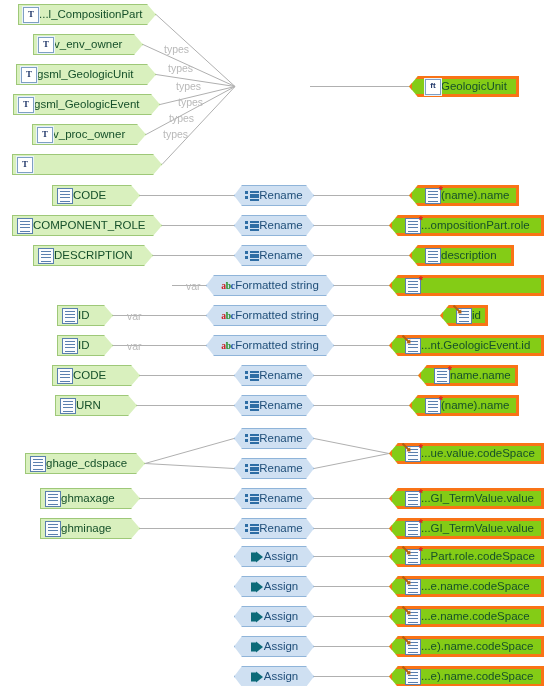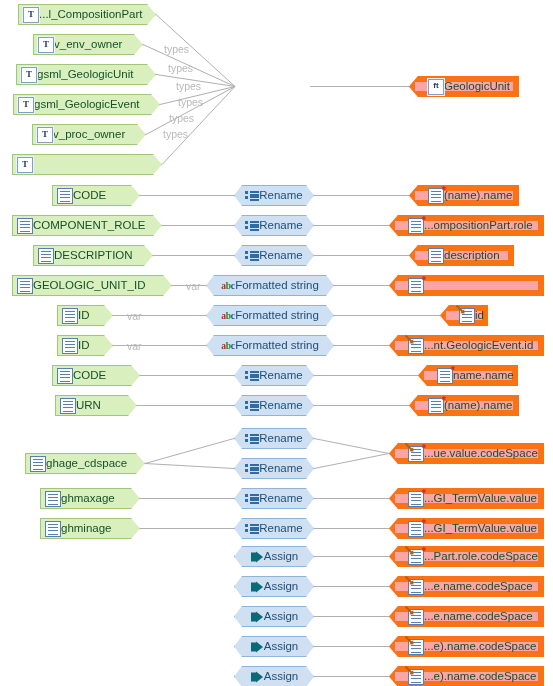--- a/index.html
+++ b/index.html
@@ -29,22 +29,22 @@
   
   .n-src{
     background:#d9f0be;
     border:1px solid #9ec878;
     color:#16502a;
     clip-path:polygon(0 0, calc(100% - 9px) 0, 100% 50%, calc(100% - 9px) 100%, 0 100%);
     padding-right:14px;
   }
   
   .n-tgt{
-    background:#fca5a5;
-    border:6px solid #f97316;
+    background:#84cc16;
+    border:3px solid #f97316;
     color:#16502a;
     clip-path:polygon(9px 0, 100% 0, 100% 100%, 9px 100%, 0 50%);
     padding-left:13px;
   }
   
   .n-fn{
     background:#cfe0f2;
     border:1px solid #8fb4d9;
     color:#1f4e79;
     clip-path:polygon(8px 0, calc(100% - 8px) 0, 100% 50%, calc(100% - 8px) 100%, 8px 100%, 0 50%);
@@ -238,24 +238,20 @@
       <span class="lbl">DESCRIPTION</span>
     </div>
     <div class="node n-fn" style="left: 234px; top: 245px; width: 80px;">
       <span class="ico ico-list"></span>
       <span class="lbl">Rename</span>
     </div>
     <div class="node n-tgt" style="left: 409px; top: 245px; width: 105px;">
       <span class="ico ico-doc"></span>
       <span class="lbl">description</span>
     </div>
-    <div class="node n-src" style="left: 12px; top: 275px; width: 160px;">
-      <span class="ico ico-doc"></span>
-      <span class="lbl">GEOLOGIC_UNIT_ID</span>
-    </div>
     <div class="node n-fn" style="left: 206px; top: 275px; width: 128px;">
       <span class="ico ico-abc"><span class="a">a</span><span class="b">b</span><span class="c">c</span></span>
       <span class="lbl">Formatted string</span>
     </div>
     <div class="node n-tgt" style="left: 389px; top: 275px; width: 155px;">
       <span class="ico ico-doc">
         <span class="ast">*</span>
       </span>
     </div>
     <div class="wlabel" style="left: 186px; top: 279.5px;">var</div>

